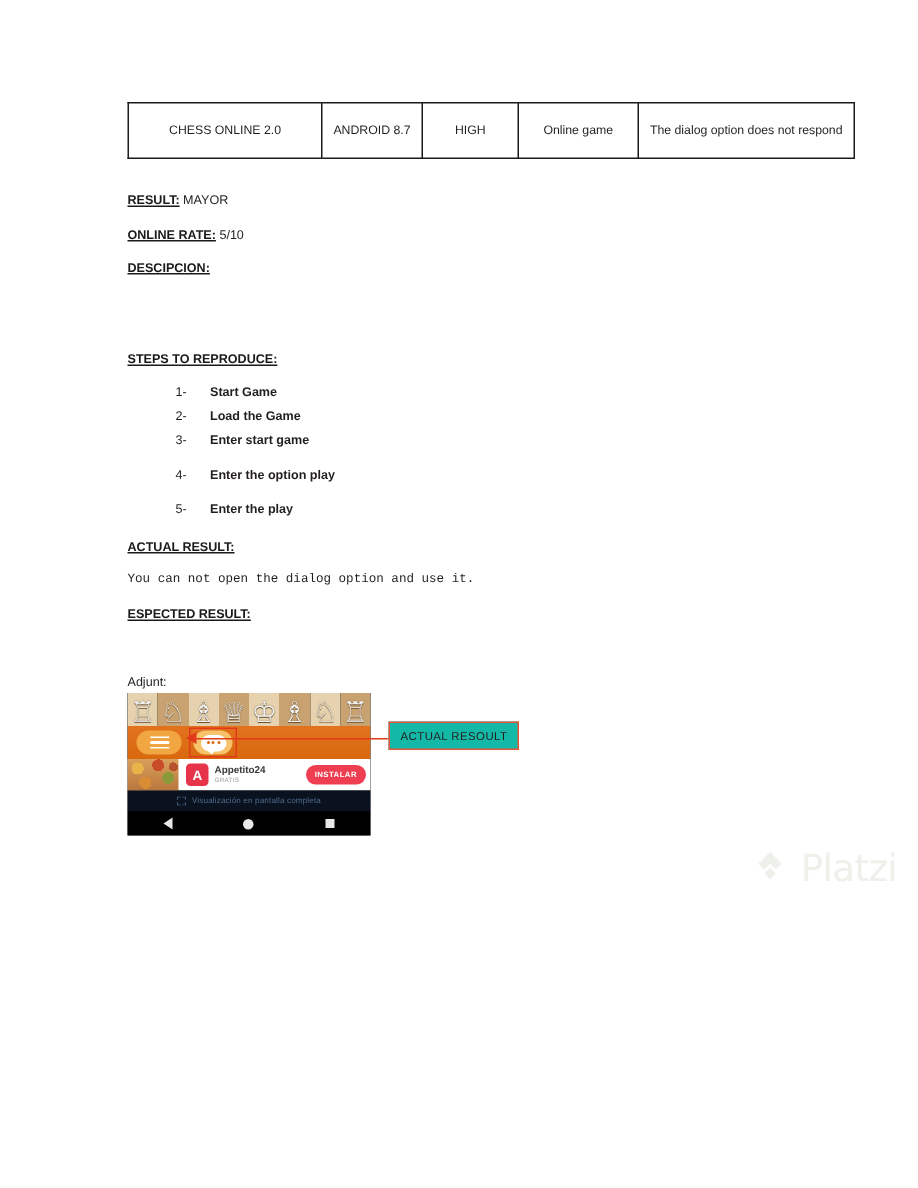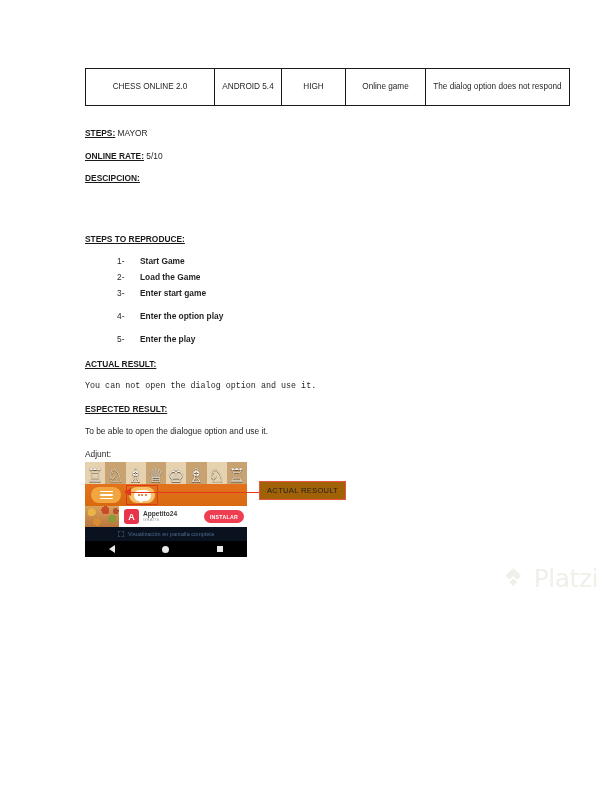--- a/index.html
+++ b/index.html
@@ -315,21 +315,21 @@
     background: #e9e9e9;
   }
 
   
   .callout {
     position: absolute;
     left: 259px;
     top: 481px;
     padding: 4px 7px;
     border: 1px solid #e8553c;
-    background: #a16207;
+    background: #14b8a6;
     font-size: 7.6px;
     letter-spacing: .3px;
     color: #231f20;
     white-space: nowrap;
   }
   .arrow-line {
     position: absolute;
     left: 128px;
     top: 492px;
     width: 131px;
@@ -369,30 +369,30 @@
 </style>
 </head>
 <body>
 
 <div class="page">
 
   <table class="info-table">
     <tbody>
         <tr>
       <td class="col-app">CHESS ONLINE 2.0</td>
-      <td class="col-os">ANDROID 5.4</td>
+      <td class="col-os">ANDROID 8.7</td>
       <td class="col-sev">HIGH</td>
       <td class="col-area">Online game</td>
       <td class="col-desc">The dialog option does not respond</td>
     </tr>
   </tbody>
     </table>
 
   <div class="section" style="top:127px;">
-    <span class="lbl">STEPS:</span>
+    <span class="lbl">RESULT:</span>
     <span class="val">MAYOR</span>
   </div>
 
   <div class="section" style="top:150px;">
     <span class="lbl">ONLINE RATE:</span>
     <span class="val">5/10</span>
   </div>
 
   <div class="section" style="top:172px;">
     <span class="lbl">DESCIPCION:</span>
@@ -425,21 +425,20 @@
   </div>
 
   <div class="section" style="top:358px;">
     <span class="lbl">ACTUAL RESULT:</span>
   </div>
   <div class="para" style="top:380px;font-family:Liberation Mono, monospace;">You can not open the dialog option and use it.</div>
 
   <div class="section" style="top:403px;">
     <span class="lbl">ESPECTED RESULT:</span>
   </div>
-  <div class="para" style="top:425px;">To be able to open the dialogue option and use it.</div>
 
   <div class="section" style="top:448px;">Adjunt:</div>
 
   <div class="shot">
 
     <div class="board">
       <div class="sq light">
           <span class="piece">♖</span>
         </div>
       <div class="sq dark">

